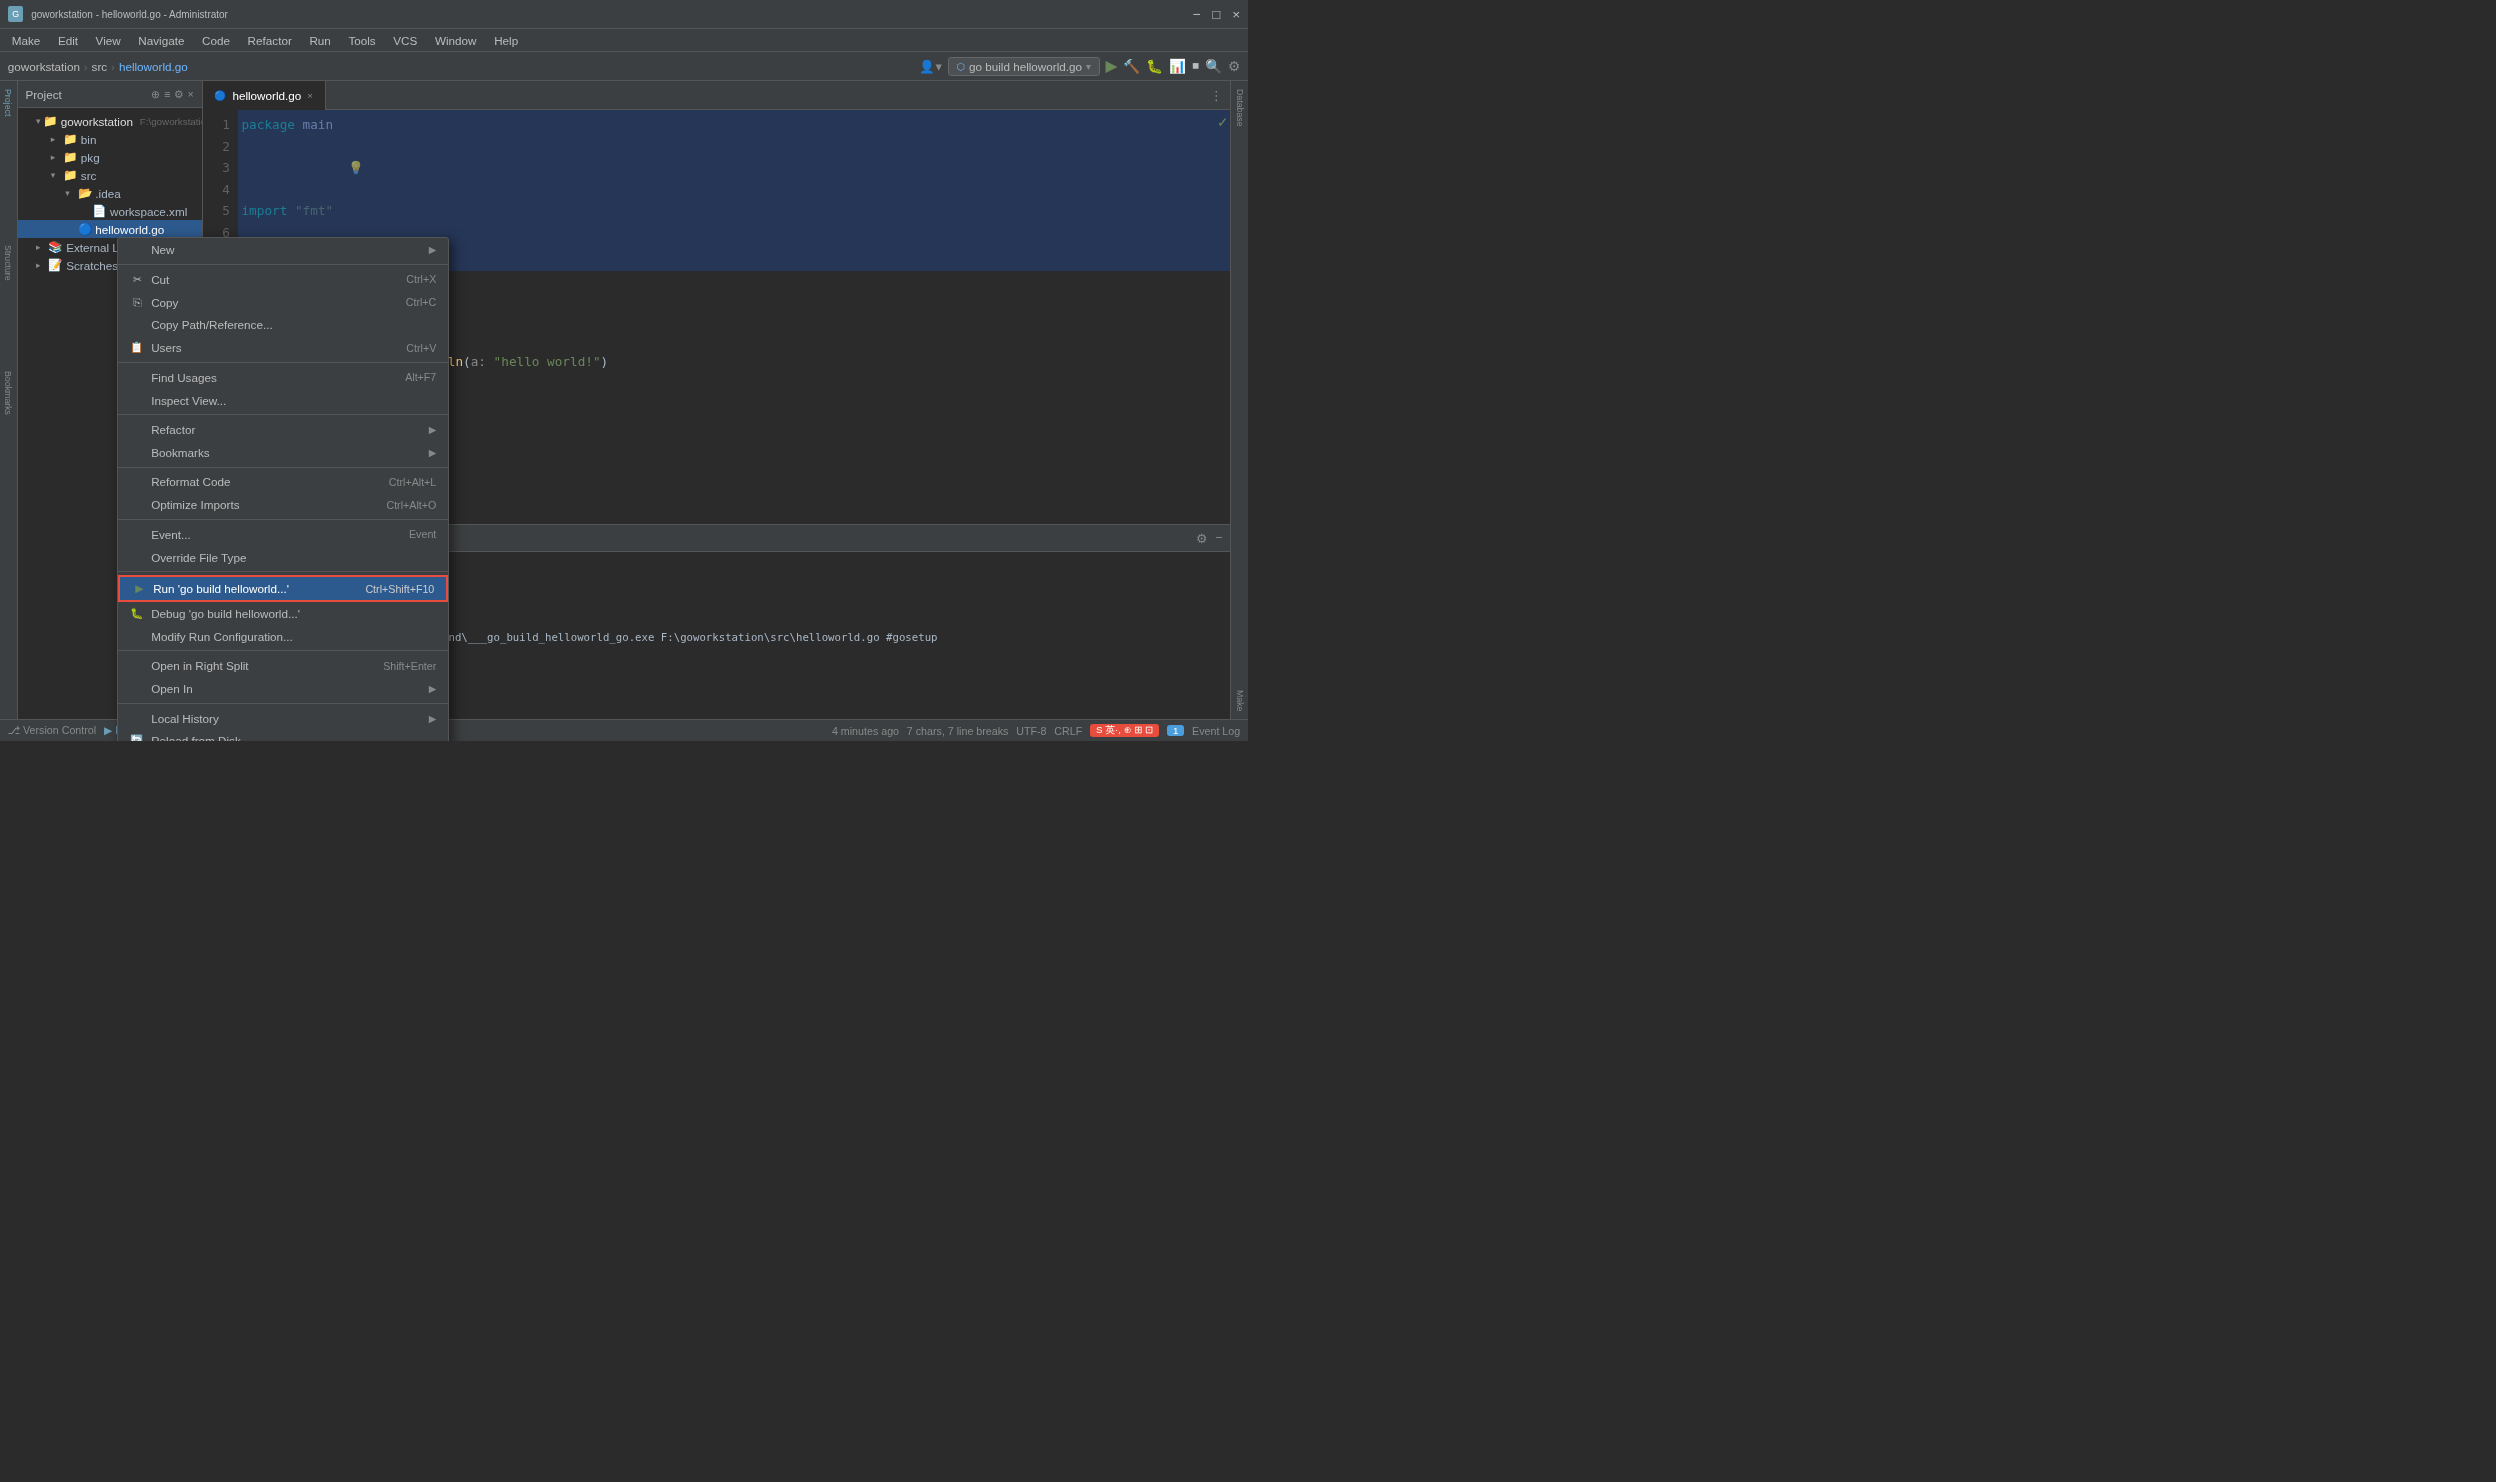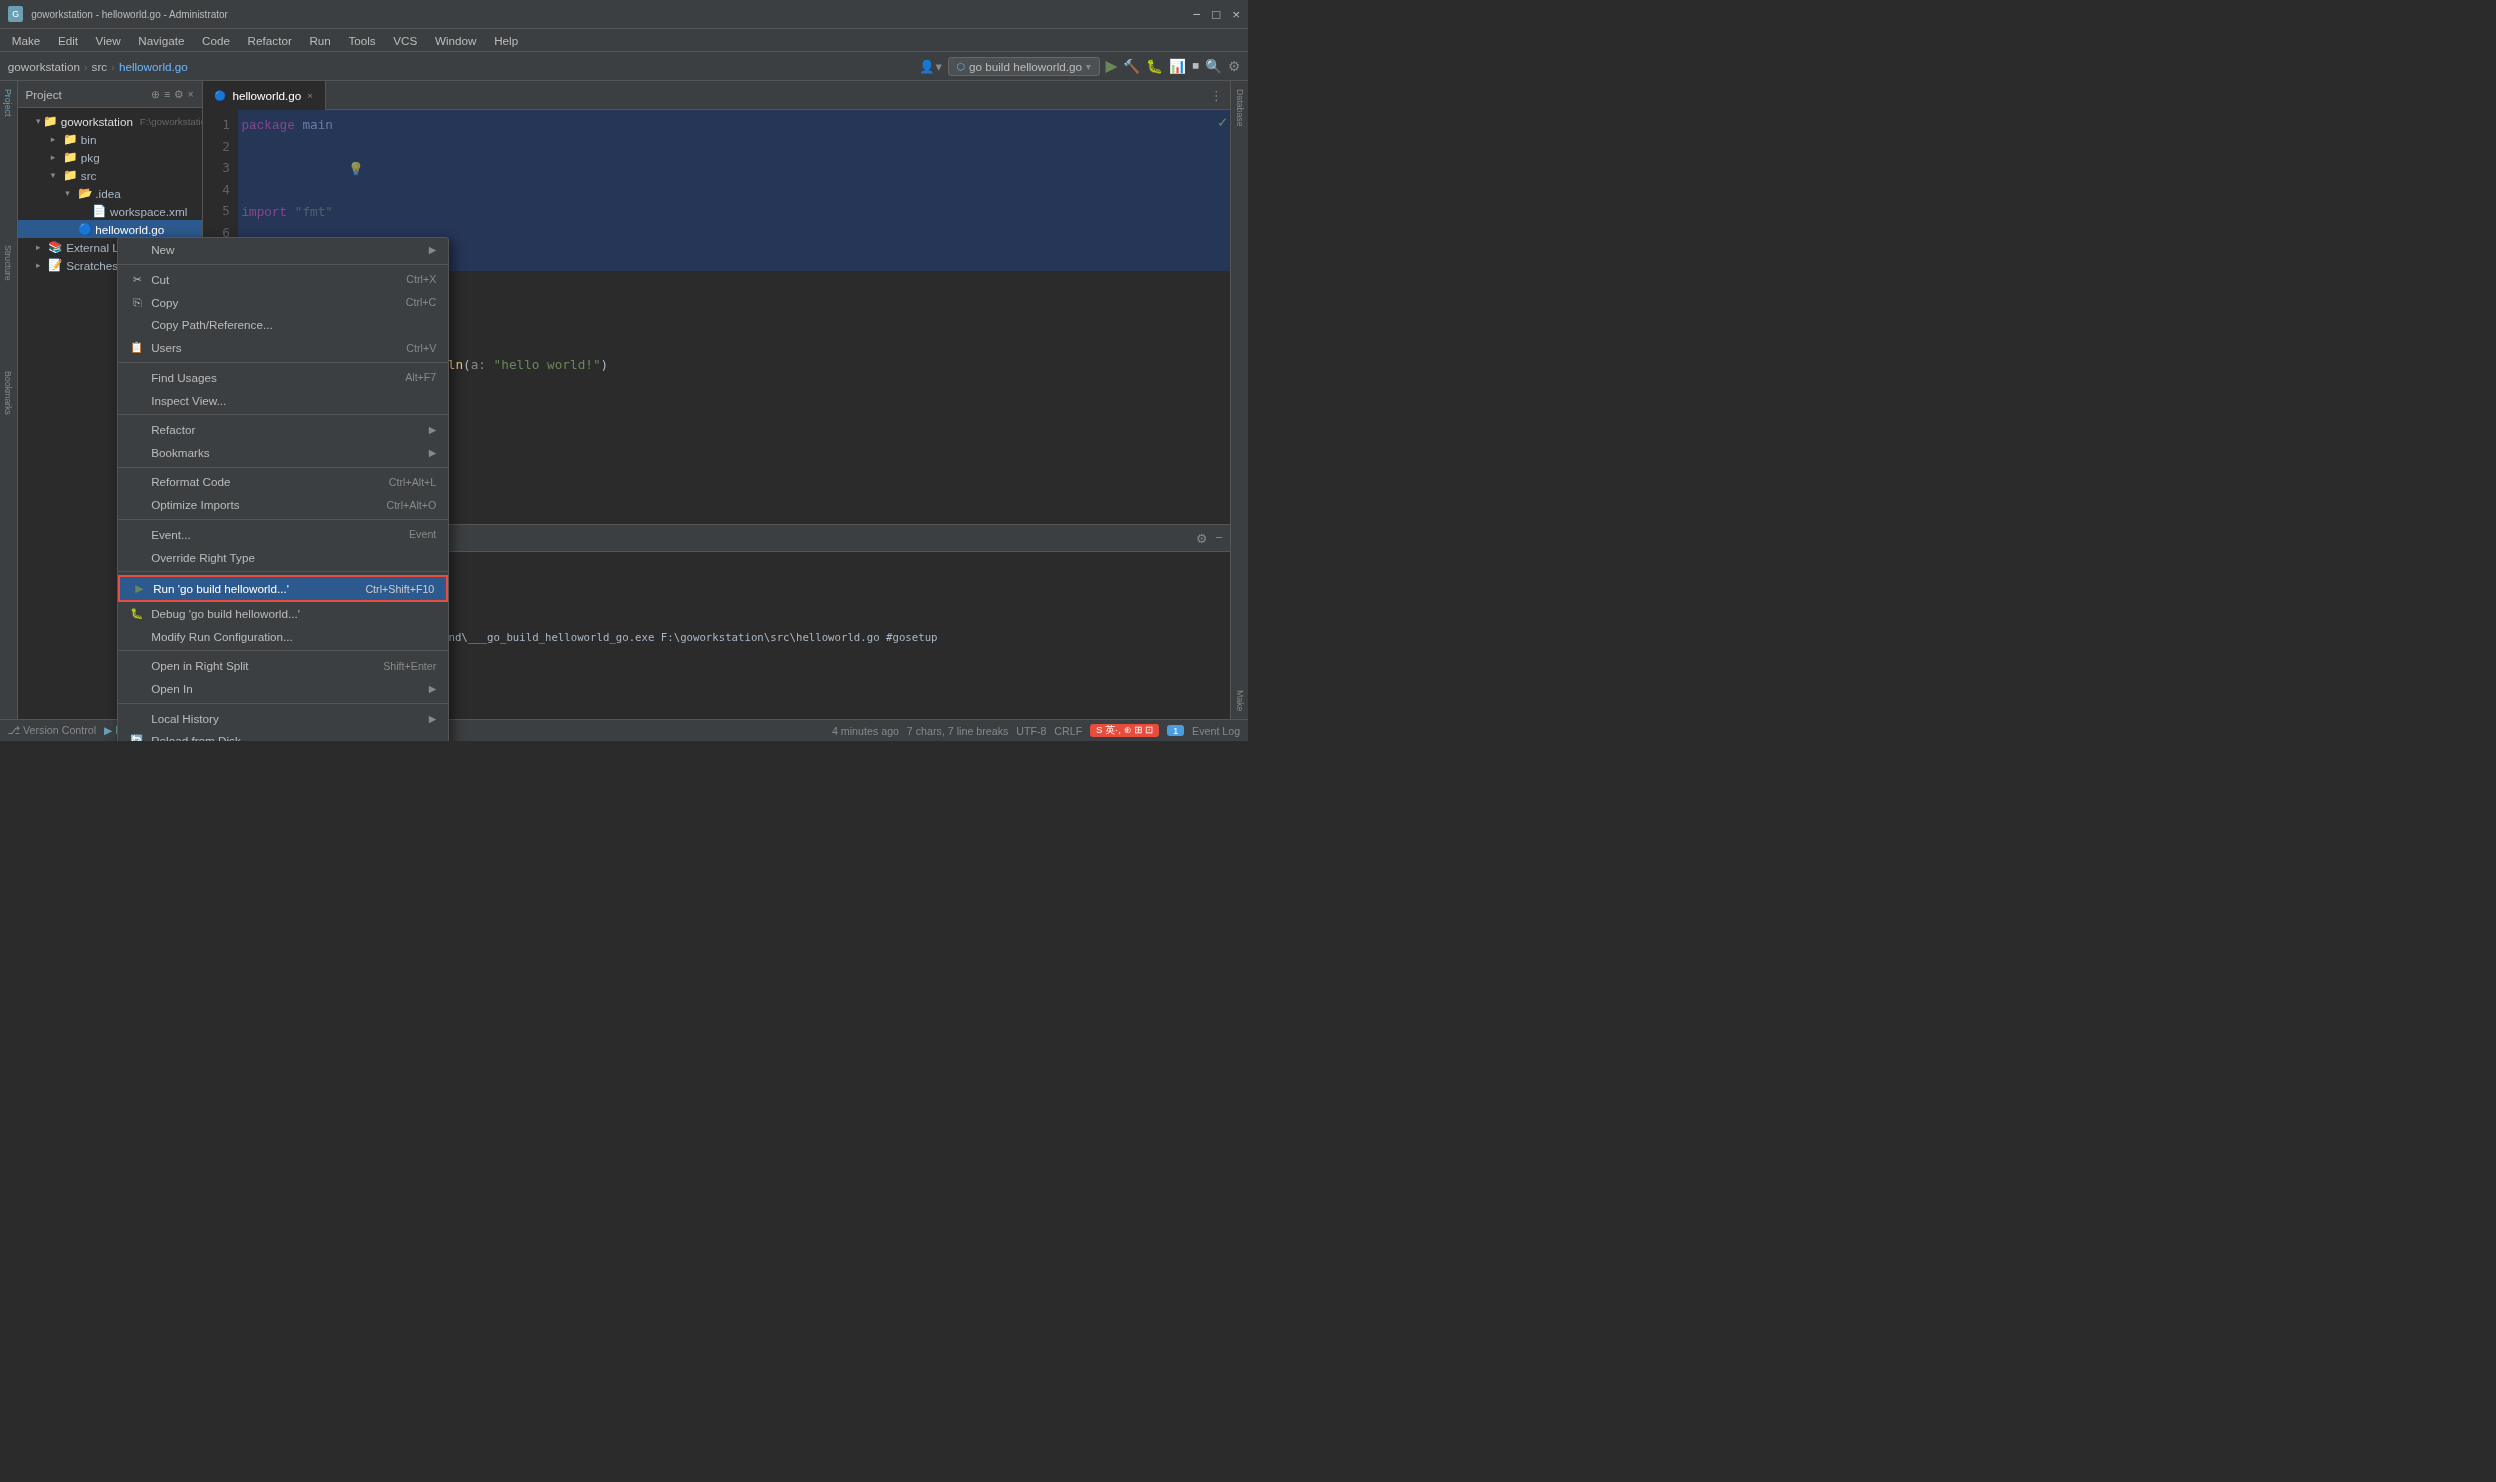--- a/index.html
+++ b/index.html
@@ -133,21 +133,21 @@
       width: 35px;
       text-align: right;
       padding-right: 7.8px;
       color: #606060;
       flex-shrink: 0;
       user-select: none;
     }
     .line-number { display: block; }
     .code-lines { flex: 1; padding-left: 3.9px; }
     .code-line { display: block; white-space: pre; }
-    .kw { color: #ec4899; font-family: Liberation Mono, monospace; }
+    .kw { color: #14b8a6; }
     .str { color: #6a8759; }
     .fn { color: #ffc66d; }
     .pkg { color: #a9b7c6; }
 
     
     .bottom-panel {
       height: 195px;
       background: #2b2b2b;
       border-top: 1px solid #555;
       display: flex;
@@ -569,21 +569,21 @@
       <div class="ctx-left">
         <span class="ctx-icon"></span>
         <span class="ctx-label">Event...</span>
       </div>
       <span class="ctx-shortcut">Event</span>
     </div>
 
     <div class="ctx-item">
       <div class="ctx-left">
         <span class="ctx-icon"></span>
-        <span class="ctx-label">Override Right Type</span>
+        <span class="ctx-label">Override File Type</span>
       </div>
     </div>
 
     <div class="ctx-separator"></div>
 
     <div style="border: 2px solid #e74c3c; margin: 0;">
       <div class="ctx-item highlighted">
         <div class="ctx-left">
           <span class="ctx-icon" style="color:#6a8759;">▶</span>
           <span class="ctx-label">Run 'go build helloworld...'</span>

